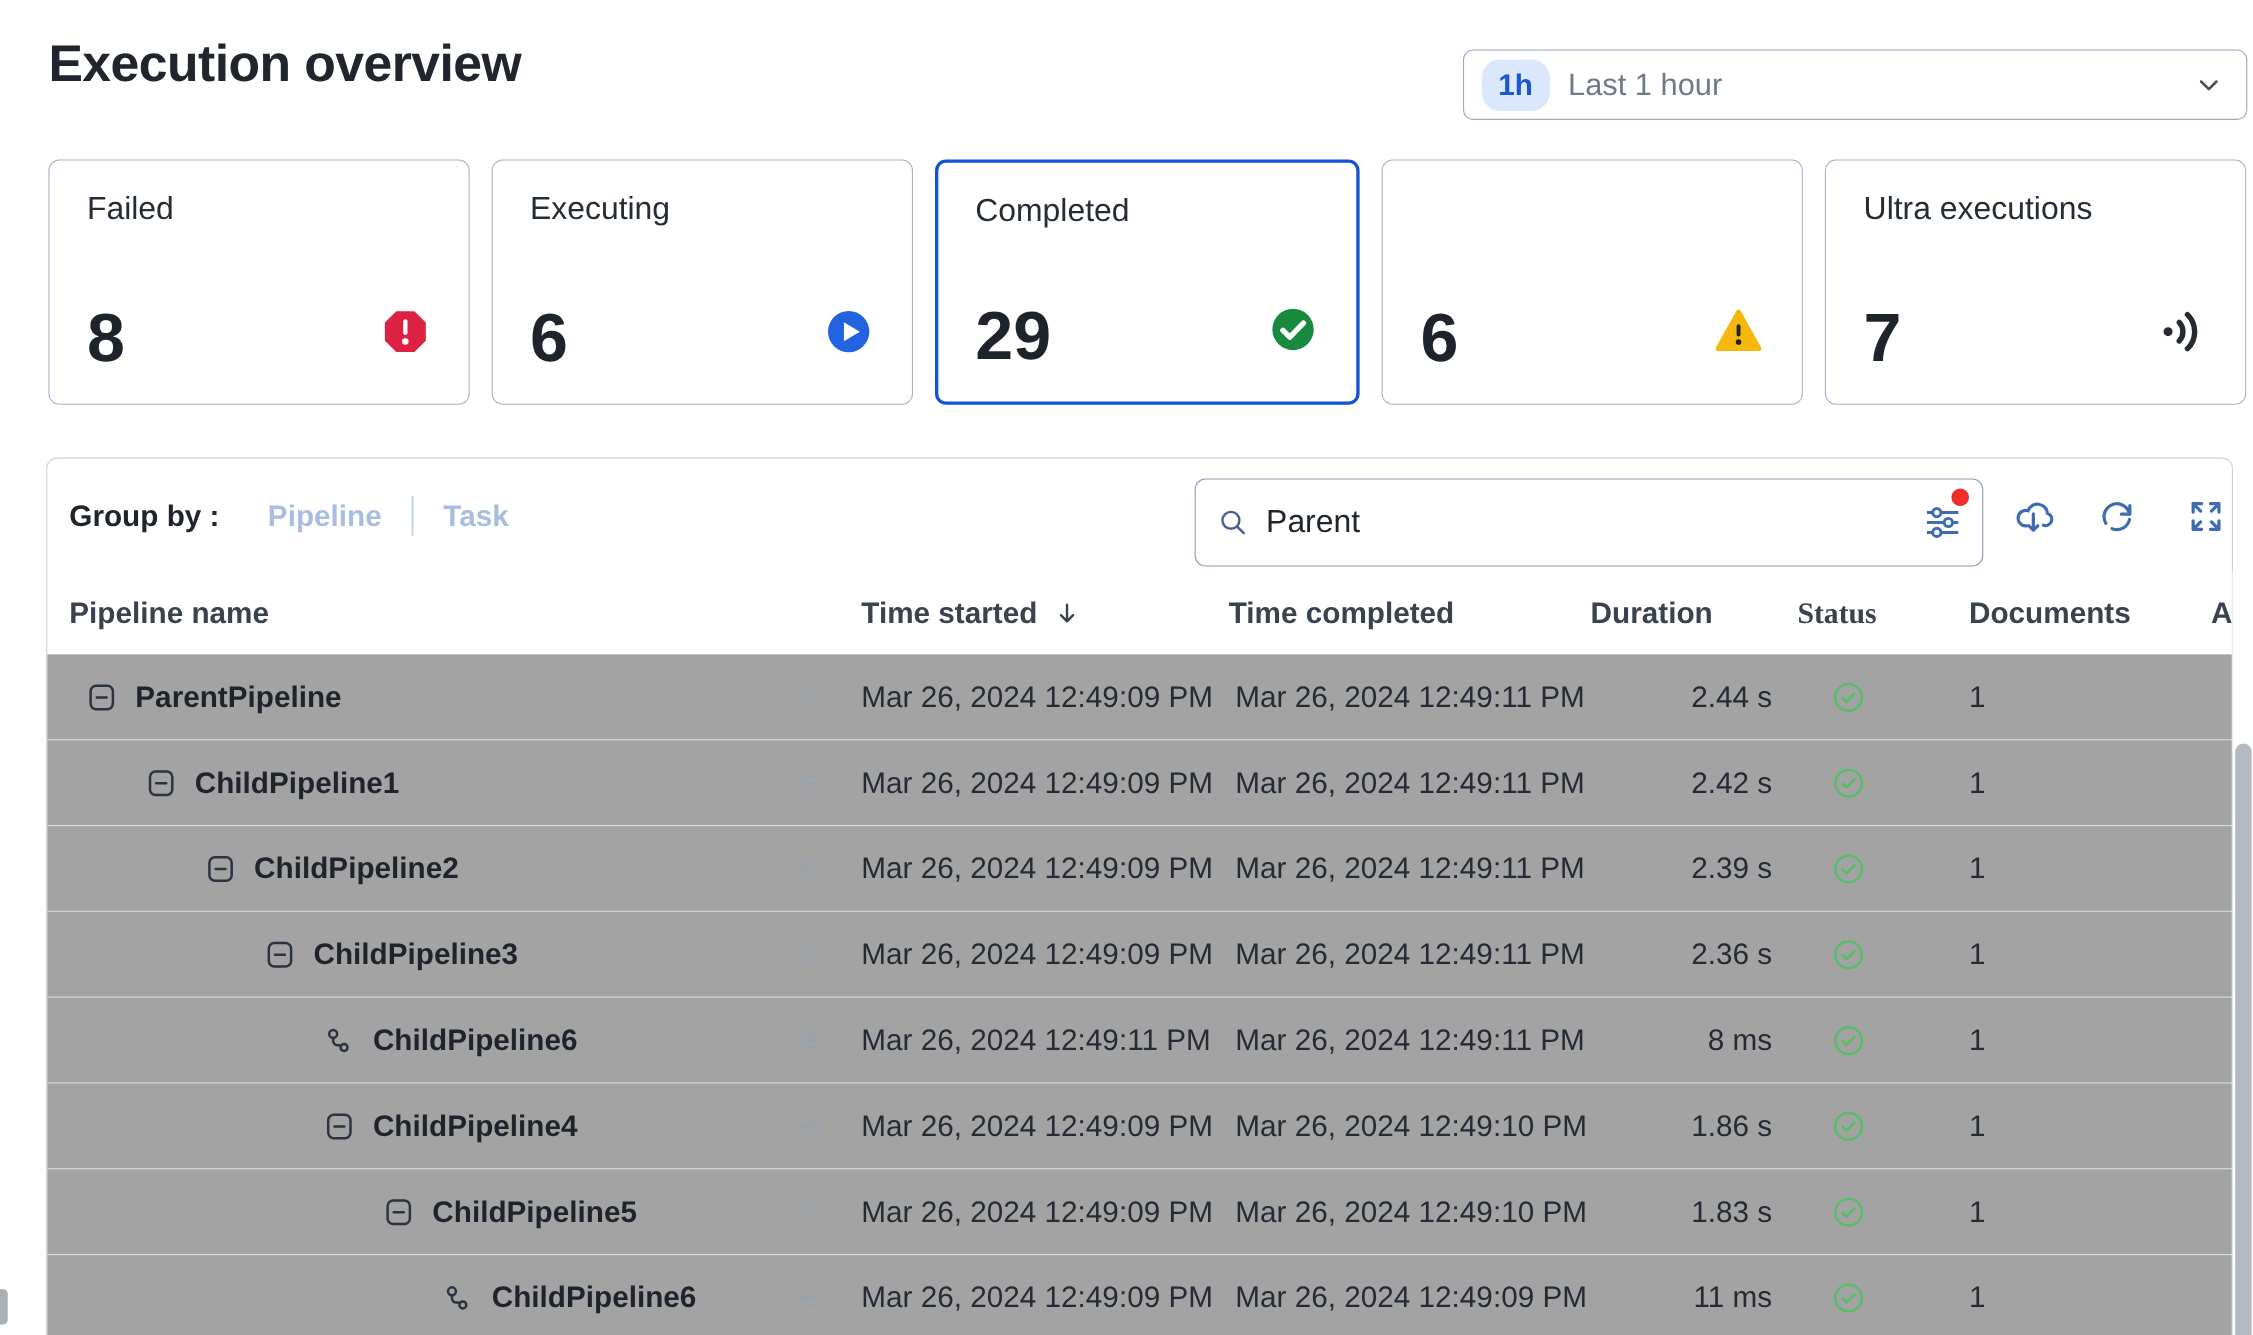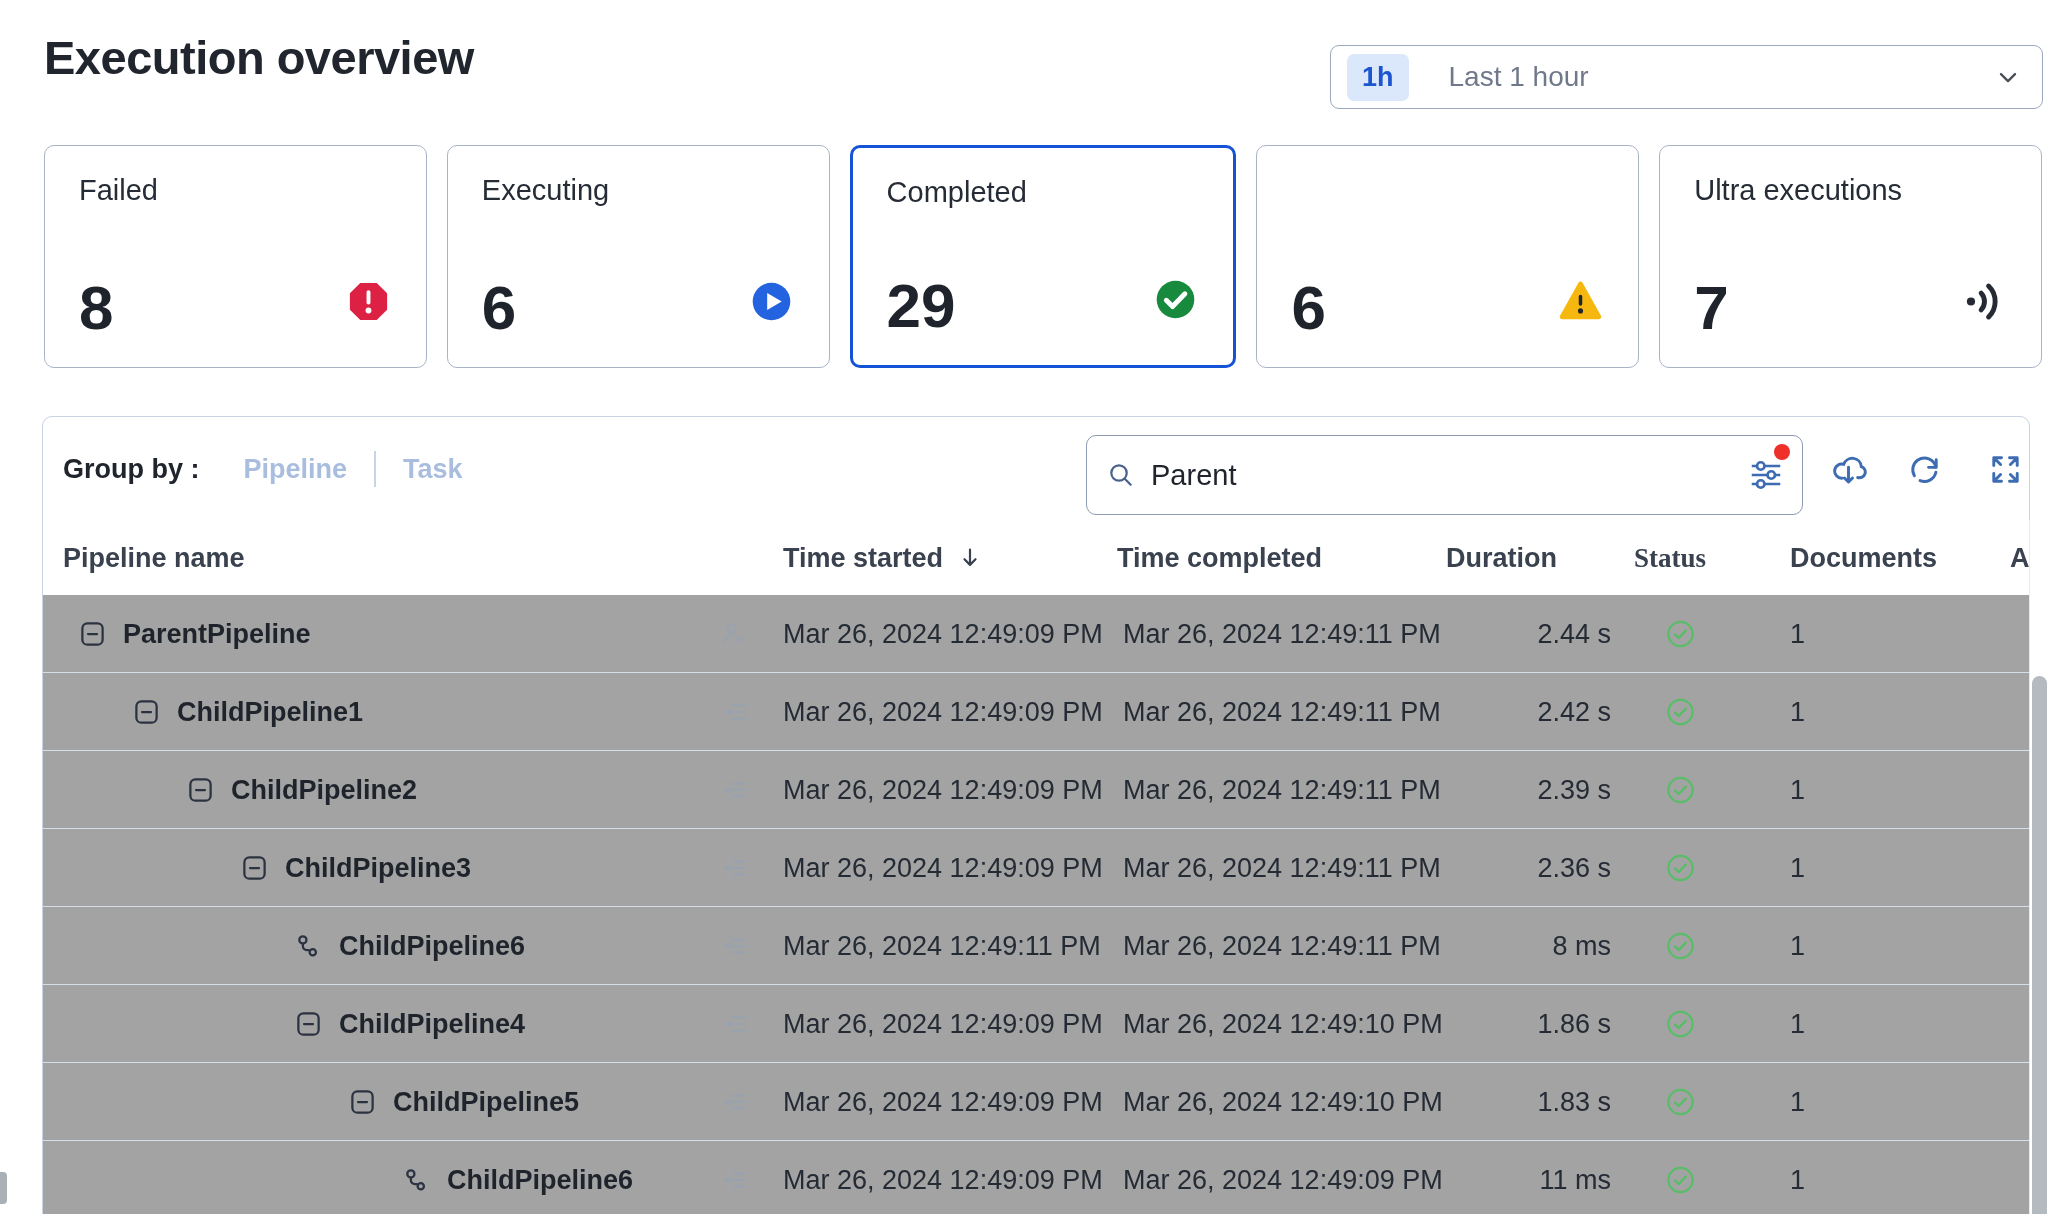--- a/index.html
+++ b/index.html
@@ -5,22 +5,22 @@
   html,body{margin:0;padding:0;background:#fff;}
   .page{position:relative;width:2048px;height:1214px;background:#fff;overflow:hidden;
         font-family:"Liberation Sans",sans-serif;color:#21262e;}
 
   
   .page-title{position:absolute;left:44px;top:30px;font-size:47px;font-weight:800;
               letter-spacing:-0.5px;color:#21262e;margin:0;}
   .time-range{position:absolute;left:1330px;top:45px;width:713px;height:64px;box-sizing:border-box;
               border:1.5px solid #9ba8bd;border-radius:9px;display:flex;align-items:center;cursor:pointer;background:#fff;}
   .tr-chip{margin-left:16px;background:#dbe7fa;color:#1b55cf;font-weight:700;font-size:27px;
-           padding:8px 15px;border-radius:7px;}
-  .tr-label{margin-left:40px;color:#70798a;font-size:28px;text-align:center;}
+           padding:8px 15px;border-radius:17px;}
+  .tr-label{margin-left:17px;color:#70798a;font-size:28px;text-align:center;}
   .tr-chevron{position:absolute;right:20px;width:28px;height:28px;}
 
   
   .cards{position:absolute;left:44px;top:145px;width:1998px;height:223px;display:flex;gap:20px;}
   .card{flex:1;position:relative;background:#fff;border:1.5px solid #aab4c7;border-radius:10px;
         box-sizing:border-box;cursor:pointer;}
   .card.selected{border:3px solid #1553d6;}
   .card-label{position:absolute;left:34px;top:26px;font-size:29px;line-height:1.3;color:#262c36;max-width:250px;}
   .card-value{position:absolute;left:34px;bottom:24px;font-size:62px;font-weight:800;color:#1f242c;}
   .card-icon{position:absolute;right:34px;bottom:42px;width:47px;height:47px;}

